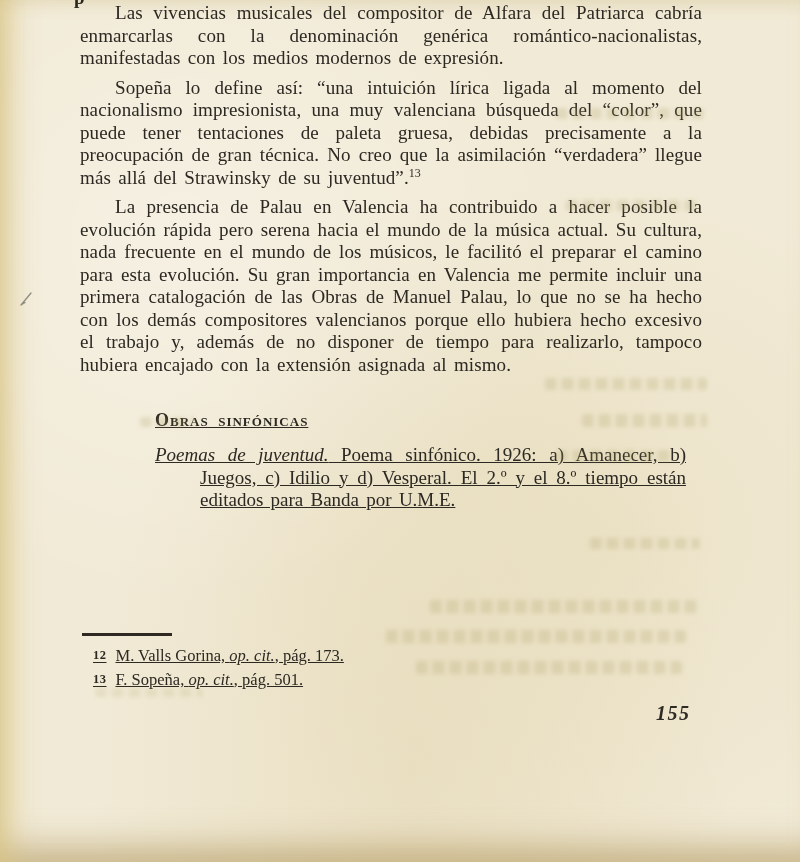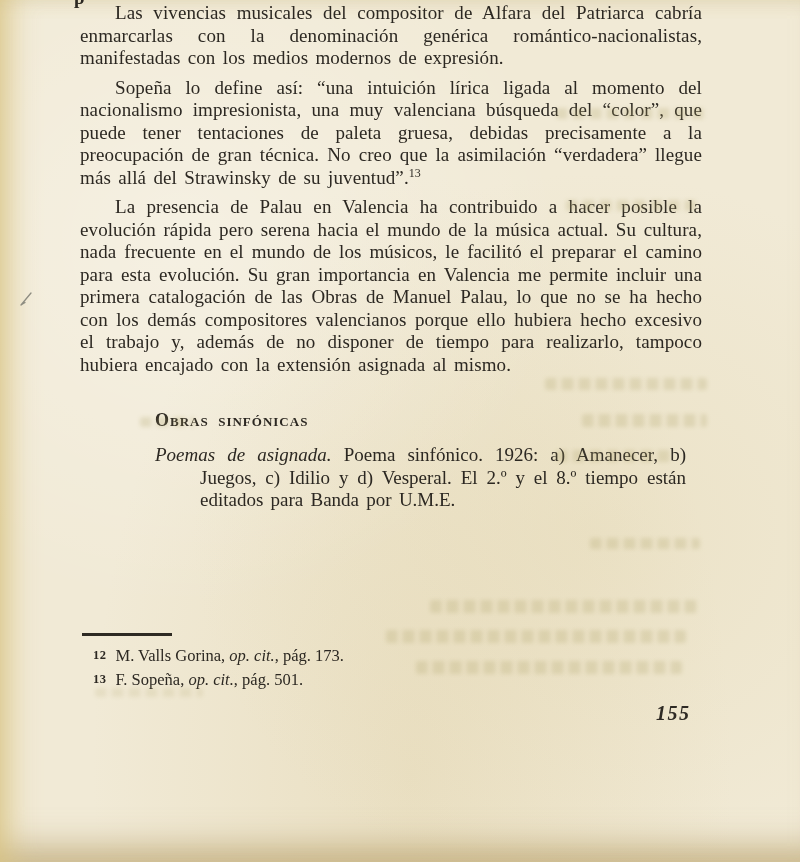--- a/index.html
+++ b/index.html
@@ -29,40 +29,40 @@
     margin:0 0 7px 0;
     font-size:19px;line-height:22.5px;
     text-align:justify;text-indent:35px;
     word-spacing:2.5px;letter-spacing:0.1px;
     hyphens:auto;-webkit-hyphens:auto;
   }
   .body-para:last-of-type{margin-bottom:15px;}
   .body-para sup{font-size:12px;line-height:0;letter-spacing:0;}
 
   
-  .works-section{margin:34px 16px 0 75px;}
+  .works-section{margin:34px 16px 0 75px;text-decoration:underline;}
   .works-heading{
     margin:0 0 13px 0;
     font-size:18px;font-weight:600;
     font-variant:small-caps;
     letter-spacing:1px;
     word-spacing:4px;
   }
   .work-entry{
     margin:0 0 8px 0;
     font-size:19px;line-height:22.5px;
     text-align:justify;
     padding-left:45px;text-indent:-45px;
     word-spacing:2.5px;
     hyphens:auto;-webkit-hyphens:auto;
   }
   .work-title{font-style:italic;}
 
   
-  .footnotes{position:absolute;left:80px;top:633px;width:560px;}
+  .footnotes{position:absolute;left:80px;top:633px;width:560px;text-decoration:underline;}
   .footnote-rule{width:90px;height:3px;background:#2e2a23;margin:0 0 9px 2px;}
   .footnote{margin:0 0 1px 0;font-size:16.5px;line-height:22px;padding-left:13px;}
   .fn-marker{font-size:12.5px;font-weight:700;position:relative;top:-2px;margin-right:9px;letter-spacing:0.5px;}
   .fn-cite{font-style:italic;}
 
   
   .page-number{
     position:absolute;left:656px;top:702px;
     font-size:20px;font-style:italic;font-weight:700;
     letter-spacing:1.5px;color:#2e2a24;
@@ -110,21 +110,21 @@
   <div class="text-block">
     <p class="body-para">Las vivencias musicales del compositor de Alfara del Patriarca cabría enmarcarlas con la denominación genérica romántico-nacionalistas, manifestadas con los medios modernos de expresión.</p>
 
     <p class="body-para"><span>Sopeña lo define así: “una intuición lírica ligada al momento del nacionalismo impresionista, una muy valenciana búsqueda del “color”, que puede tener tentaciones de paleta gruesa, debidas precisamente a la preocupación de gran técnica. No creo que la asimilación “verdadera” llegue más allá del Strawinsky de su juventud”.</span><sup>13</sup></p>
 
     <p class="body-para">La presencia de Palau en Valencia ha contribuido a hacer posible la evolución rápida pero serena hacia el mundo de la música actual. Su cultura, nada frecuente en el mundo de los músicos, le facilitó el preparar el camino para esta evolución. Su gran importancia en Valencia me permite incluir una primera catalogación de las Obras de Manuel Palau, lo que no se ha hecho con los demás compositores valencianos porque ello hubiera hecho excesivo el trabajo y, además de no disponer de tiempo para realizarlo, tampoco hubiera encajado con la extensión asignada al mismo.</p>
 
     <div class="works-section">
       <h2 class="works-heading">Obras sinfónicas</h2>
 
-      <p class="work-entry"><span class="work-title">Poemas de asignada.</span><span> Poema sinfónico. 1926: a) Amanecer, b) Juegos, c) Idilio y d) Vesperal. El 2.º y el 8.º tiempo están editados para Banda por U.M.E.</span></p>
+      <p class="work-entry"><span class="work-title">Poemas de juventud.</span><span> Poema sinfónico. 1926: a) Amanecer, b) Juegos, c) Idilio y d) Vesperal. El 2.º y el 8.º tiempo están editados para Banda por U.M.E.</span></p>
 
     </div>
   </div>
 
   <div class="footnotes">
     <div class="footnote-rule"></div>
 
     <p class="footnote"><span class="fn-marker">12</span><span>M. Valls Gorina, </span><span class="fn-cite">op. cit.</span><span>, pág. 173.</span></p>
 
     <p class="footnote"><span class="fn-marker">13</span><span>F. Sopeña, </span><span class="fn-cite">op. cit.</span><span>, pág. 501.</span></p>

